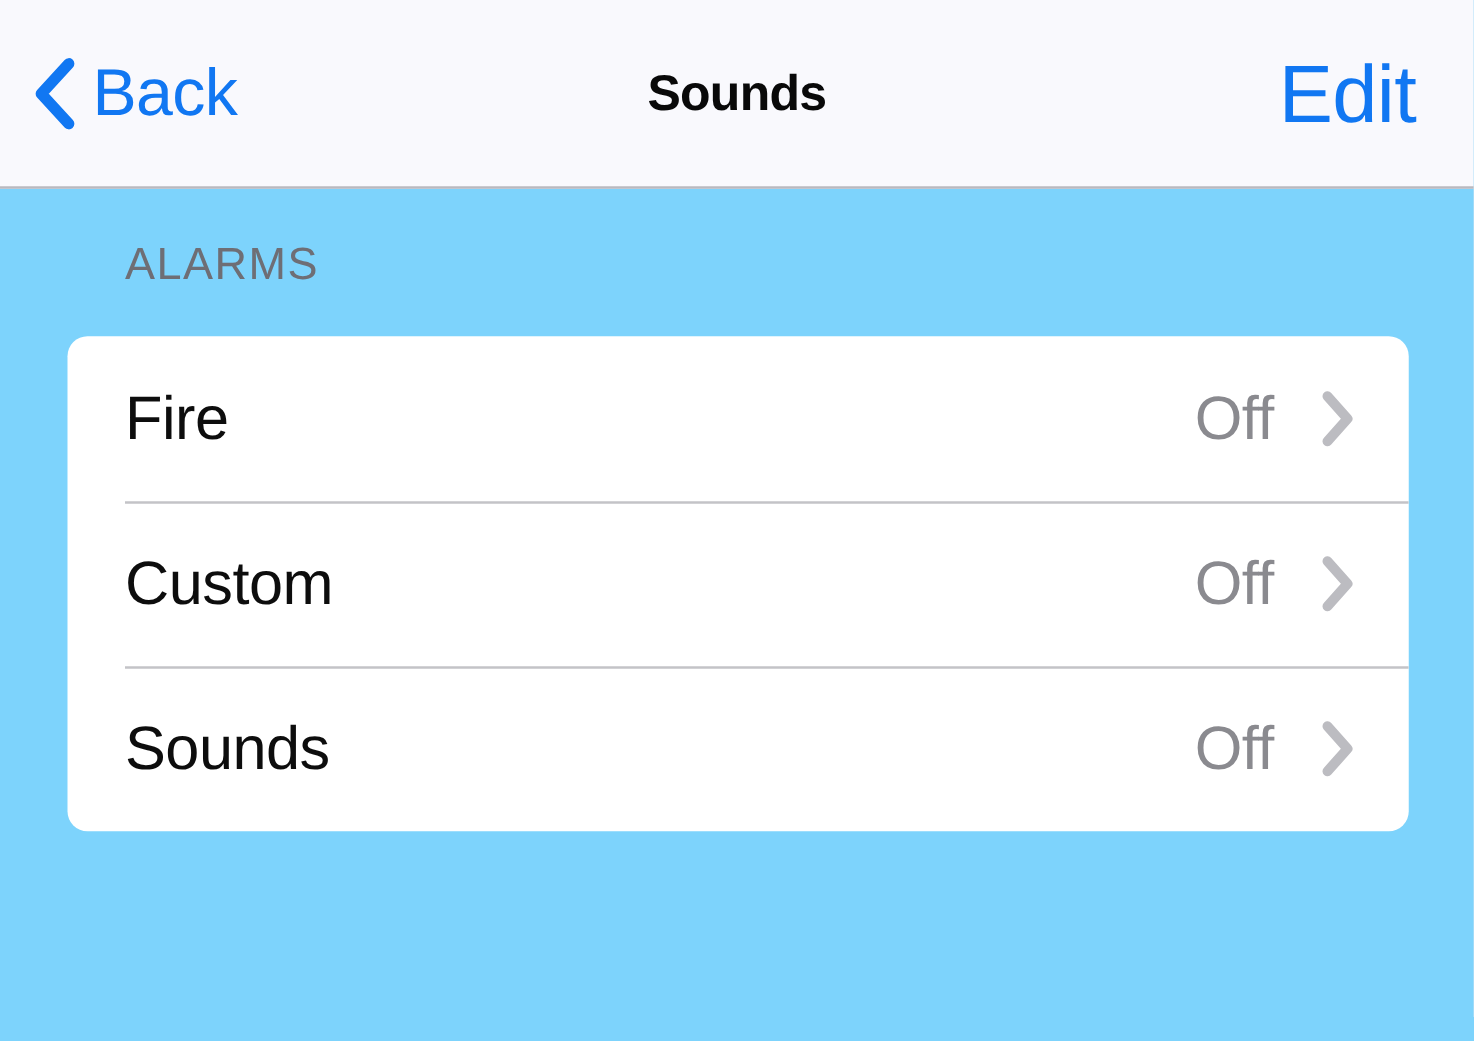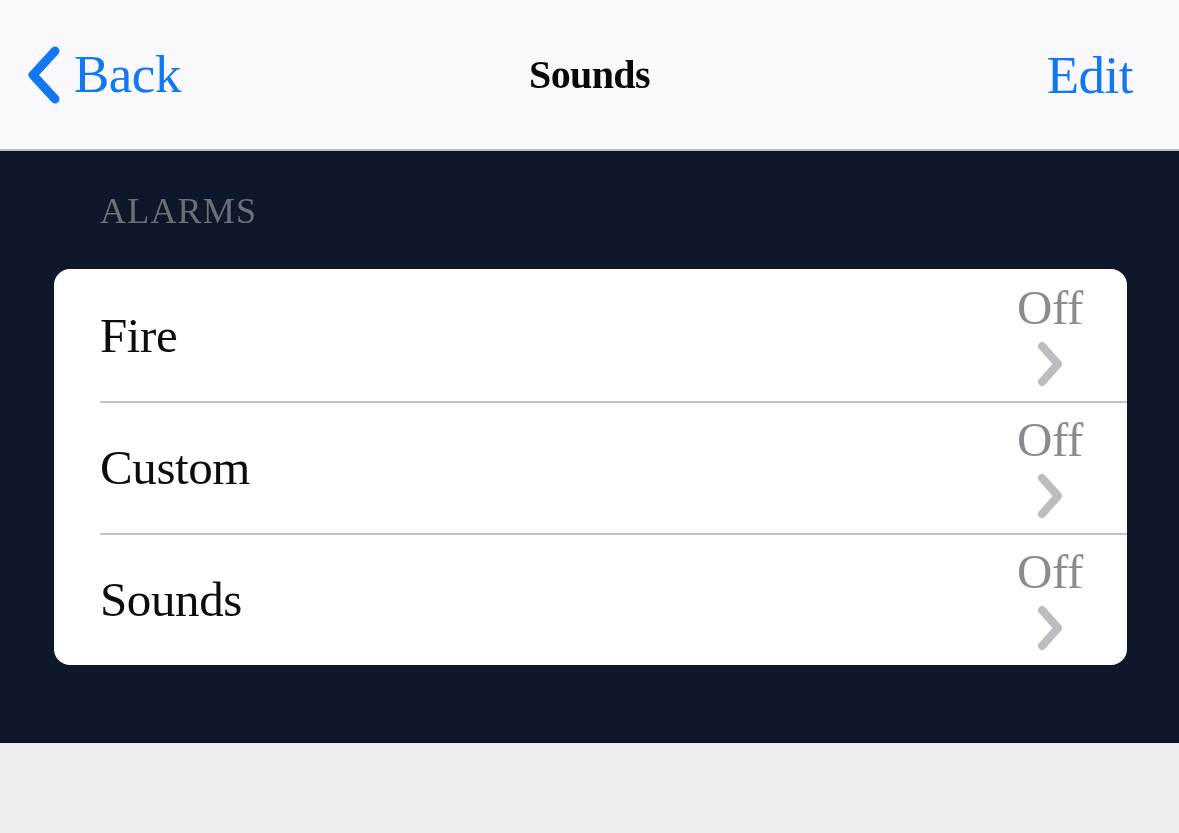--- a/index.html
+++ b/index.html
@@ -12,23 +12,22 @@
   body {
     background: #edecf1;
     font-family: "Liberation Sans", sans-serif;
     -webkit-font-smoothing: antialiased;
     overflow: hidden;
   }
 
   .screen {
     position: relative;
     width: 1179px;
-    height: 743px;
-    background: #0f172a;
-    font-family: Liberation Serif, serif;
+    height: 833px;
+    background: #7dd3fc;
   }
 
   
   .navbar {
     position: relative;
     height: 151px;
     background: #f9f9fd;
     border-bottom: 2px solid #b9b9c0;
     display: flex;
     align-items: center;
@@ -72,21 +71,21 @@
     color: #090909;
     letter-spacing: -0.6px;
     line-height: 1;
   }
 
   .nav-edit {
     position: absolute;
     right: 46px;
     top: 50%;
     transform: translateY(-50%);
-    font-size: 53px;
+    font-size: 65px;
     color: #1177f2;
     letter-spacing: -0.5px;
     line-height: 1;
     cursor: pointer;
     user-select: none;
   }
 
   
   .content {
     padding: 4px;
@@ -134,22 +133,21 @@
     flex: 1;
   }
 
   .row-label.accent {
     color: #1177f2;
   }
 
   .row-right {
     display: flex;
     align-items: center;
-    gap: 9px;
-    flex-direction: column;
+    gap: 38px;
   }
 
   .row-value {
     font-size: 49px;
     color: #8a8a8f;
     letter-spacing: -0.4px;
     line-height: 1;
   }
 
   .chevron-right {

